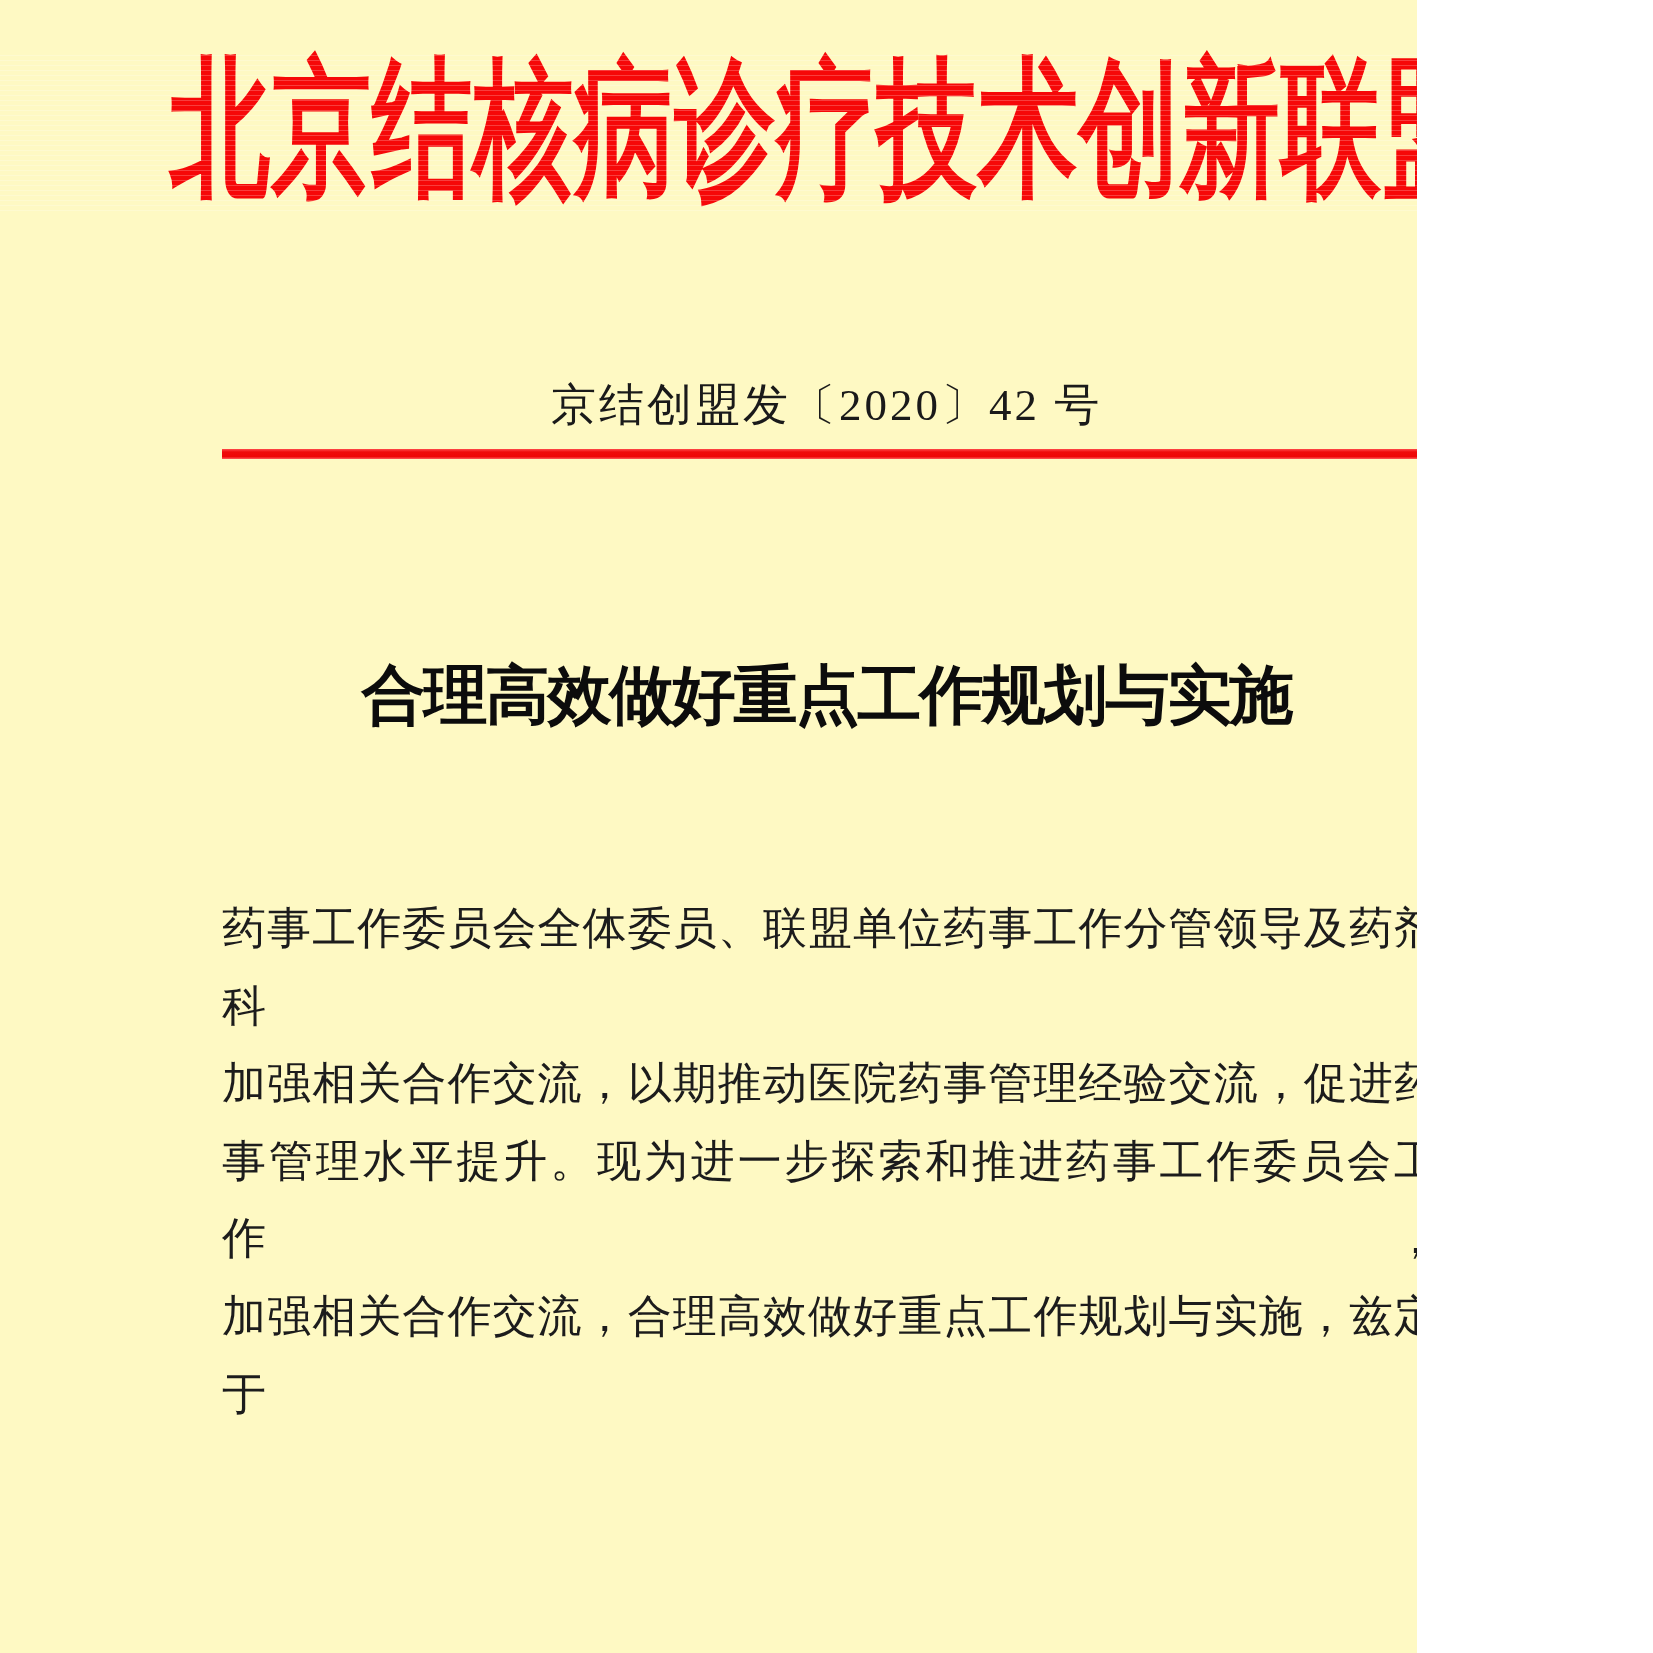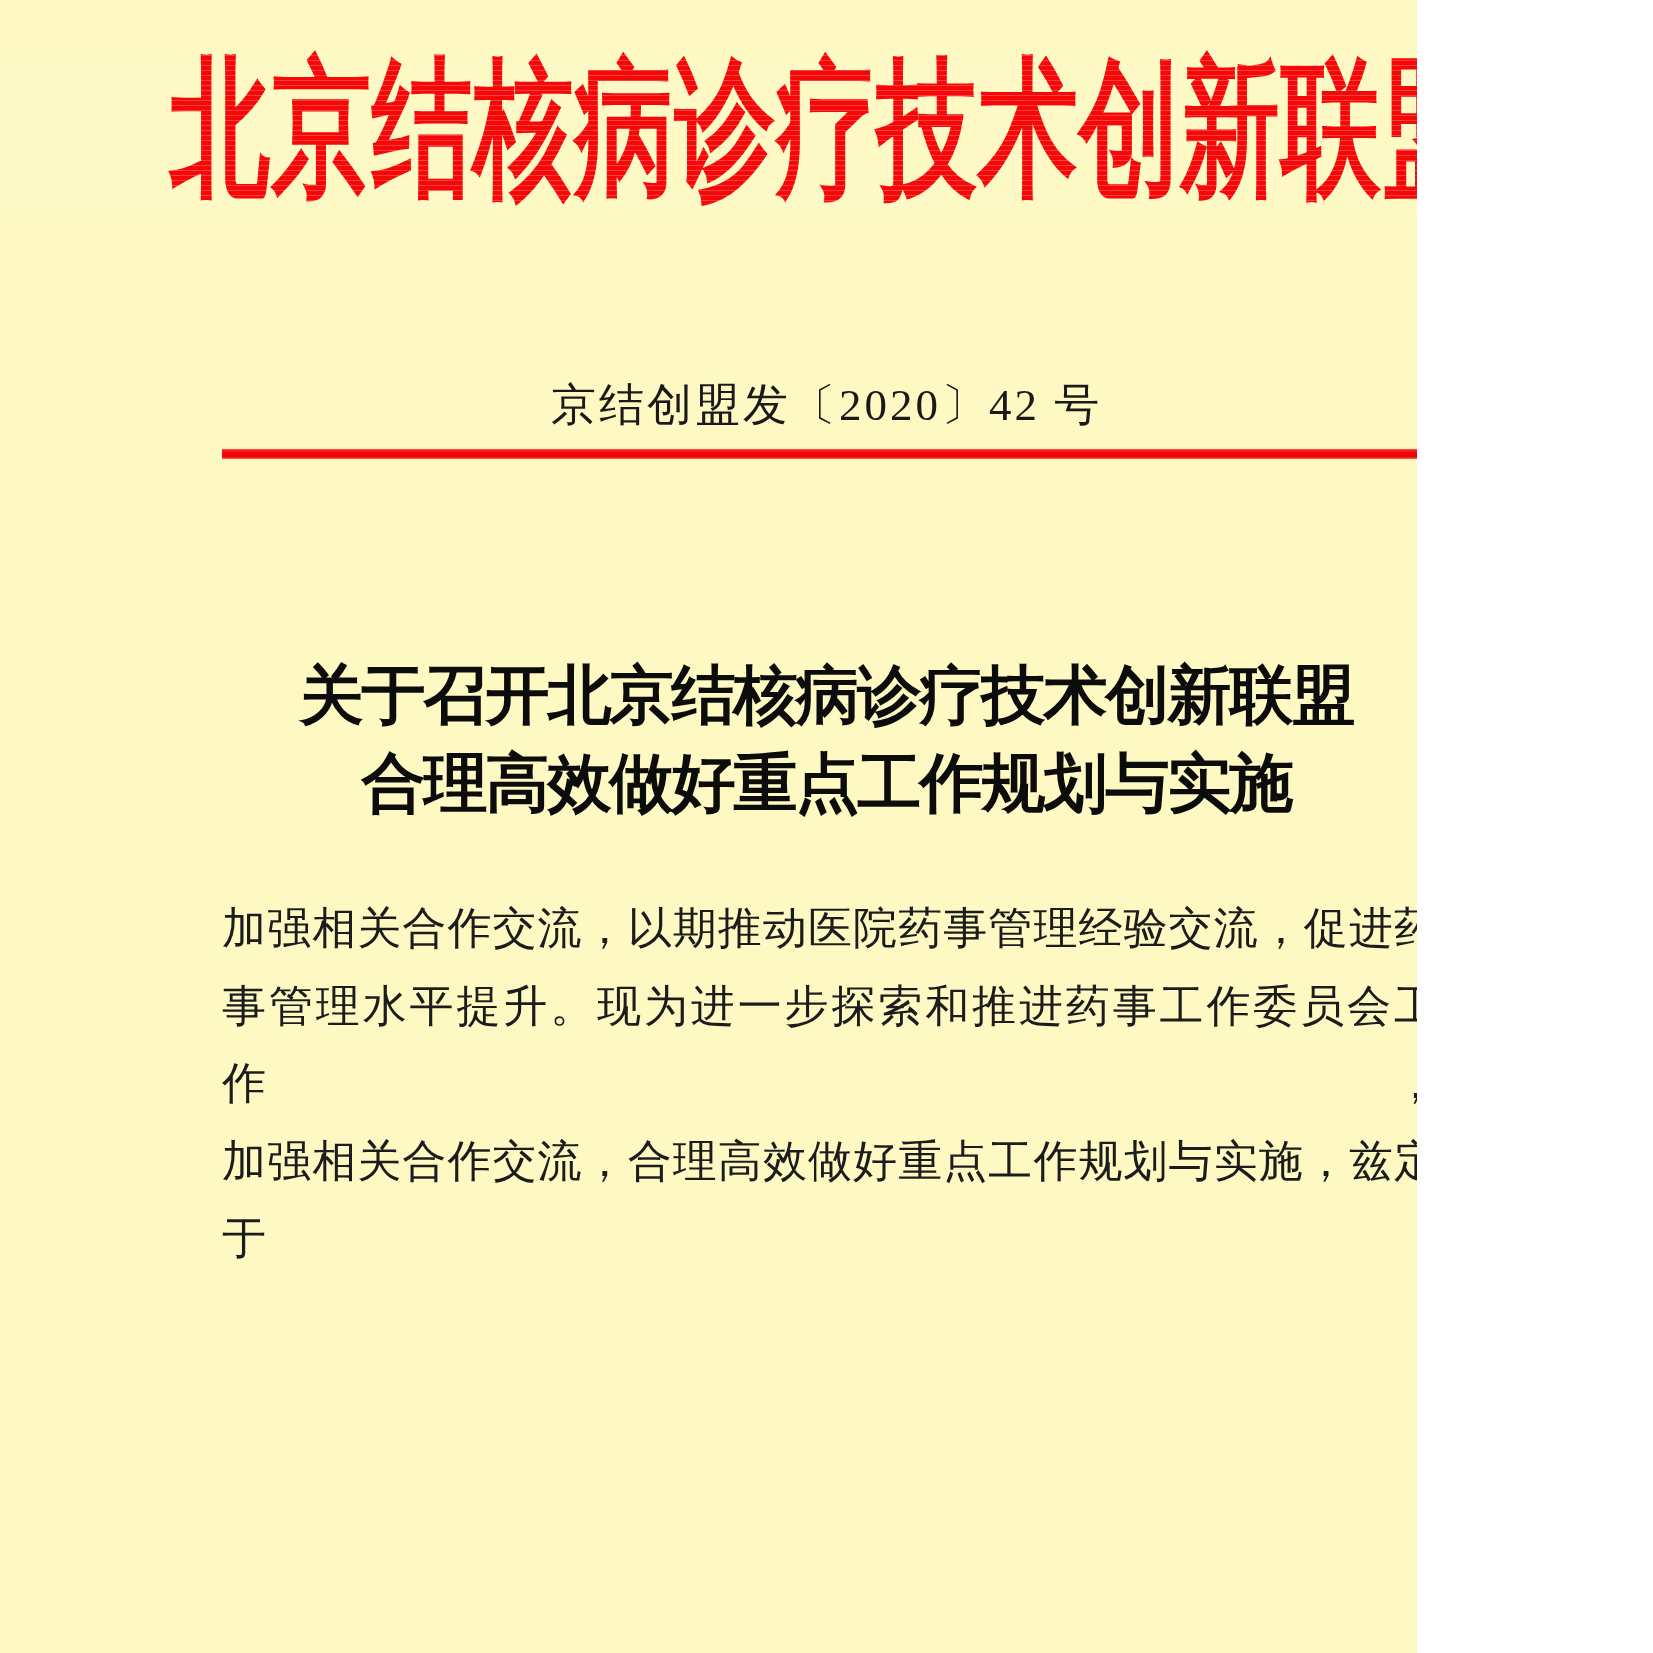--- a/index.html
+++ b/index.html
@@ -108,24 +108,24 @@
 
   <div class="masthead">
     <span class="stretch">北京结核病诊疗技术创新联盟</span>
   </div>
 
   <div class="doc-number">京结创盟发〔2020〕42 号</div>
 
   <div class="red-rule"></div>
 
   <div class="title">
-    <div>关于召开北京结核病诊疗技术创新联盟</div>
     <div>合理高效做好重点工作规划与实施</div>
   </div>
 
   <div class="body-text">
+    <div class="ln just">药事工作委员会全体委员、联盟单位药事工作分管领导及药剂科</div>
     <div class="ln just">加强相关合作交流，以期推动医院药事管理经验交流，促进药</div>
     <div class="ln just">事管理水平提升。现为进一步探索和推进药事工作委员会工作，</div>
     <div class="ln just">加强相关合作交流，合理高效做好重点工作规划与实施，兹定于</div>
 
   </div>
 
 </div>
 
 </body></html>

